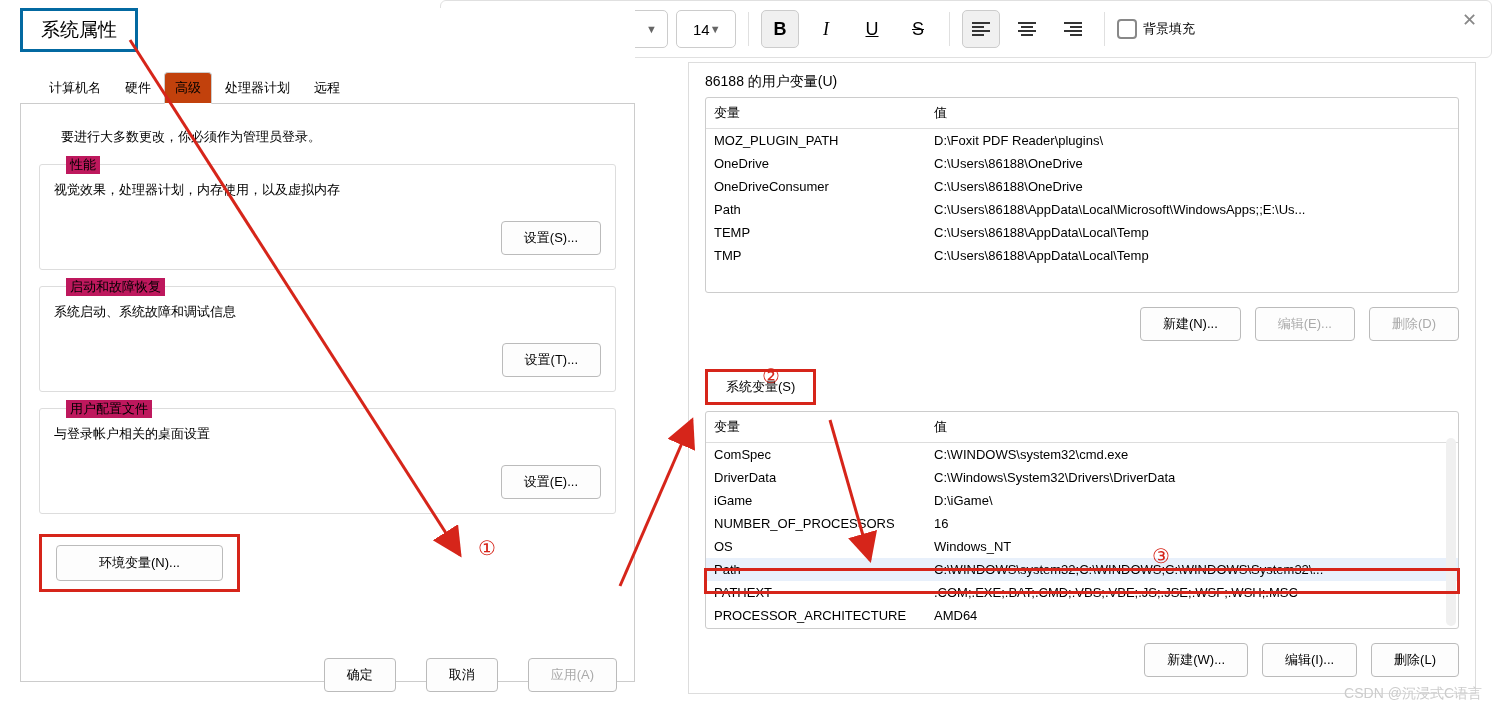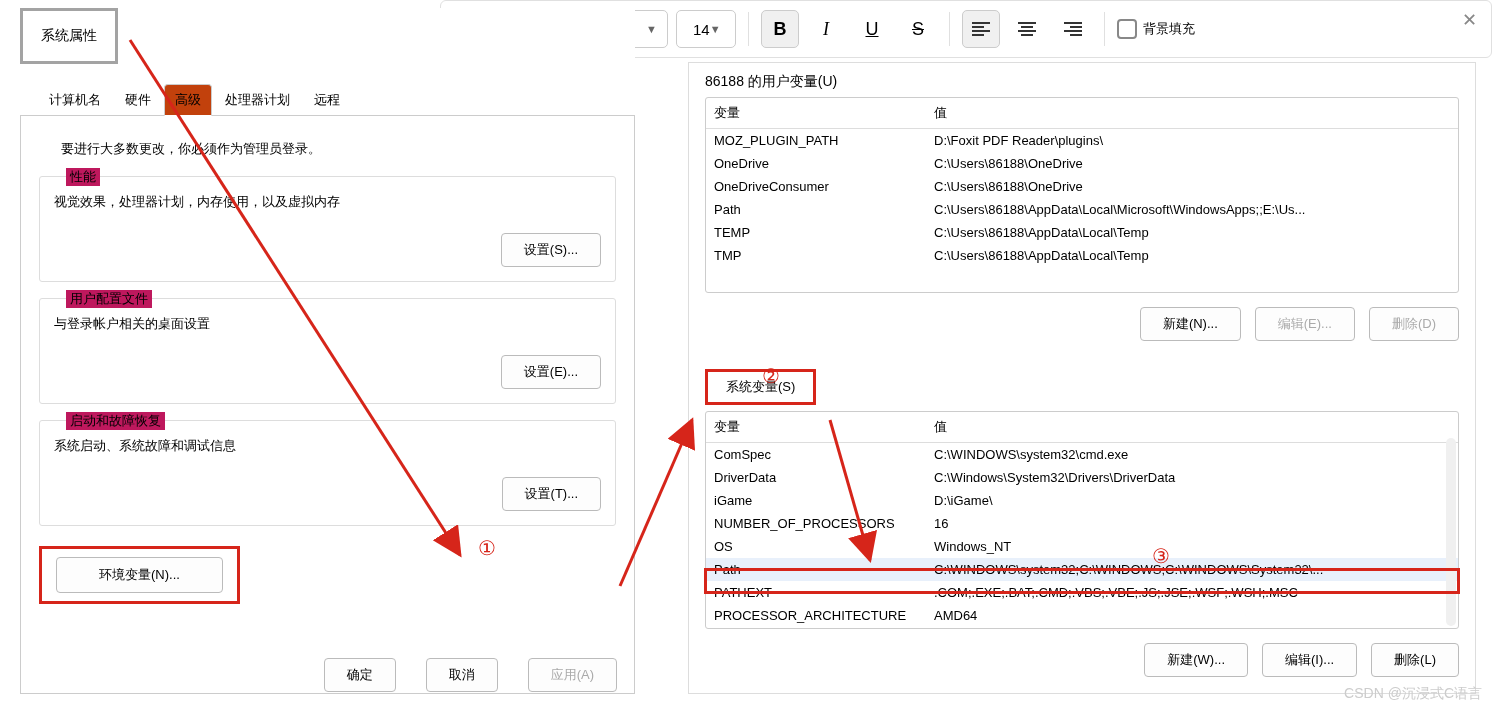--- a/index.html
+++ b/index.html
@@ -75,24 +75,24 @@
 
 .sysprop {
   position: absolute;
   left: 20px;
   top: 8px;
   width: 615px;
   height: 696px;
   background: #fff;
 }
 .sysprop-title {
-  border: 3px solid #a3a3a3;
-  padding: 16px 18px;
+  border: 3px solid #0369a1;
+  padding: 6px 18px;
   display: inline-block;
-  font-size: 14px;
+  font-size: 19px;
   background: #fff;
 }
 .tabs {
   display: flex;
   gap: 2px;
   margin-top: 20px;
   border-bottom: 1px solid #ccc;
   padding-left: 18px;
 }
 .tab {
@@ -293,32 +293,32 @@
 
     <div class="fieldset">
       <span class="fieldset-title">性能</span>
       <div class="fieldset-desc">视觉效果，处理器计划，内存使用，以及虚拟内存</div>
       <div class="btn-row-right">
           <button class="btn">设置(S)...</button>
         </div>
     </div>
 
     <div class="fieldset">
+      <span class="fieldset-title">启动和故障恢复</span>
+      <div class="fieldset-desc">系统启动、系统故障和调试信息</div>
+      <div class="btn-row-right">
+          <button class="btn">设置(T)...</button>
+        </div>
+    </div>
+
+    <div class="fieldset">
       <span class="fieldset-title">用户配置文件</span>
       <div class="fieldset-desc">与登录帐户相关的桌面设置</div>
       <div class="btn-row-right">
           <button class="btn">设置(E)...</button>
-        </div>
-    </div>
-
-    <div class="fieldset">
-      <span class="fieldset-title">启动和故障恢复</span>
-      <div class="fieldset-desc">系统启动、系统故障和调试信息</div>
-      <div class="btn-row-right">
-          <button class="btn">设置(T)...</button>
         </div>
     </div>
 
     <div style="display:flex;justify-content:flex-start;margin-top:20px;text-decoration:underline;">
       <div class="env-btn-wrap">
         <button class="env-btn">环境变量(N)...</button>
       </div>
     </div>
   </div>
   <div class="bottom-btns">

